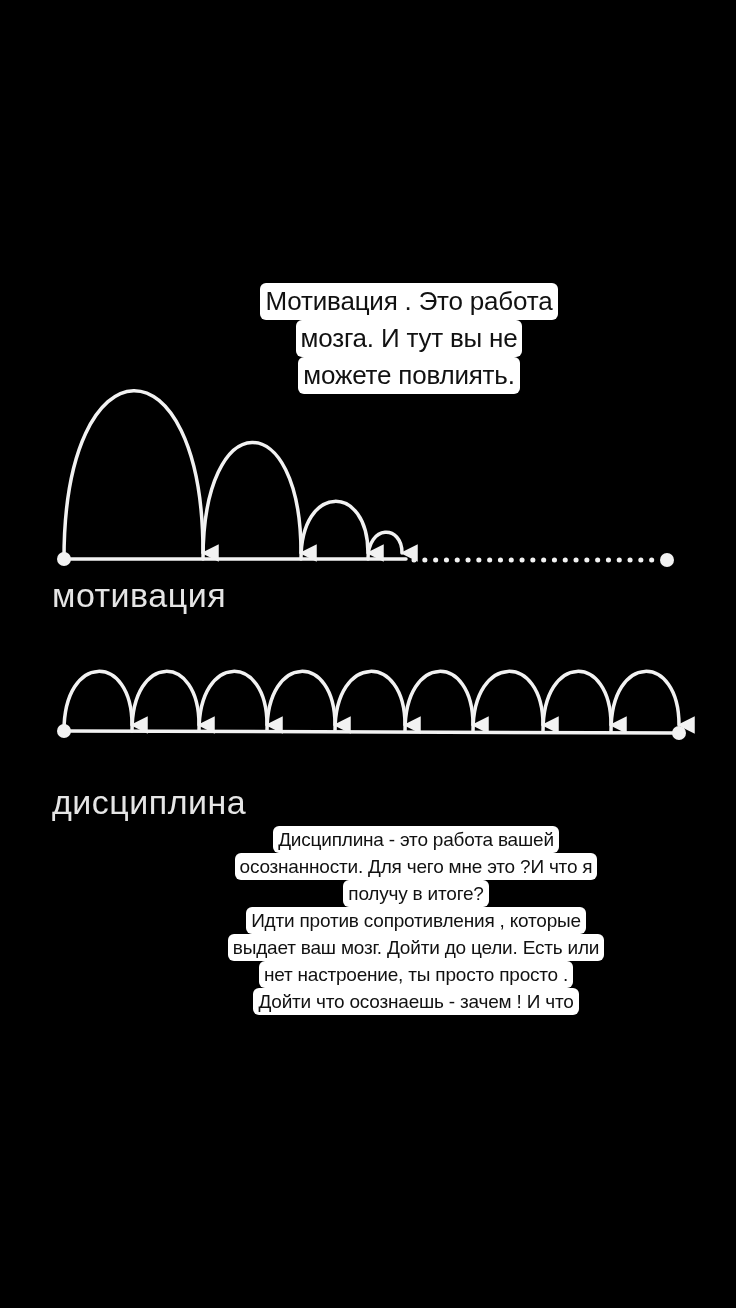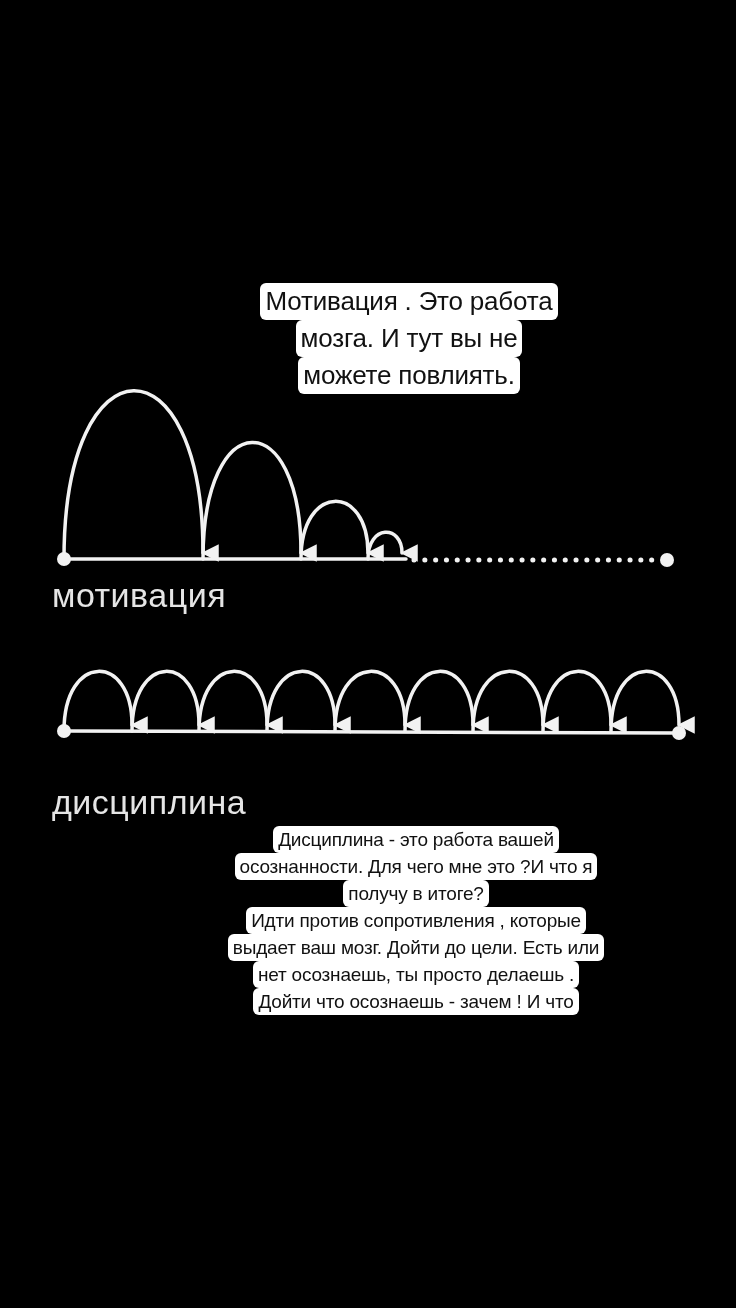--- a/index.html
+++ b/index.html
@@ -68,15 +68,15 @@
 
 <div class="label label-motivation">мотивация</div>
 <div class="label label-discipline">дисциплина</div>
 
 <div class="bubble bottom-bubble">
   <div class="line"><span>Дисциплина - это работа вашей</span></div>
   <div class="line"><span>осознанности. Для чего мне это ?И что я</span></div>
   <div class="line"><span>получу в итоге?</span></div>
   <div class="line"><span>Идти против сопротивления , которые</span></div>
   <div class="line"><span>выдает ваш мозг. Дойти до цели. Есть или</span></div>
-  <div class="line"><span>нет осознаешь, ты просто делаешь .</span></div>
+  <div class="line"><span>нет настроение, ты просто просто .</span></div>
   <div class="line"><span>Дойти что осознаешь - зачем ! И что</span></div>
 </div>
 
 </body></html>

